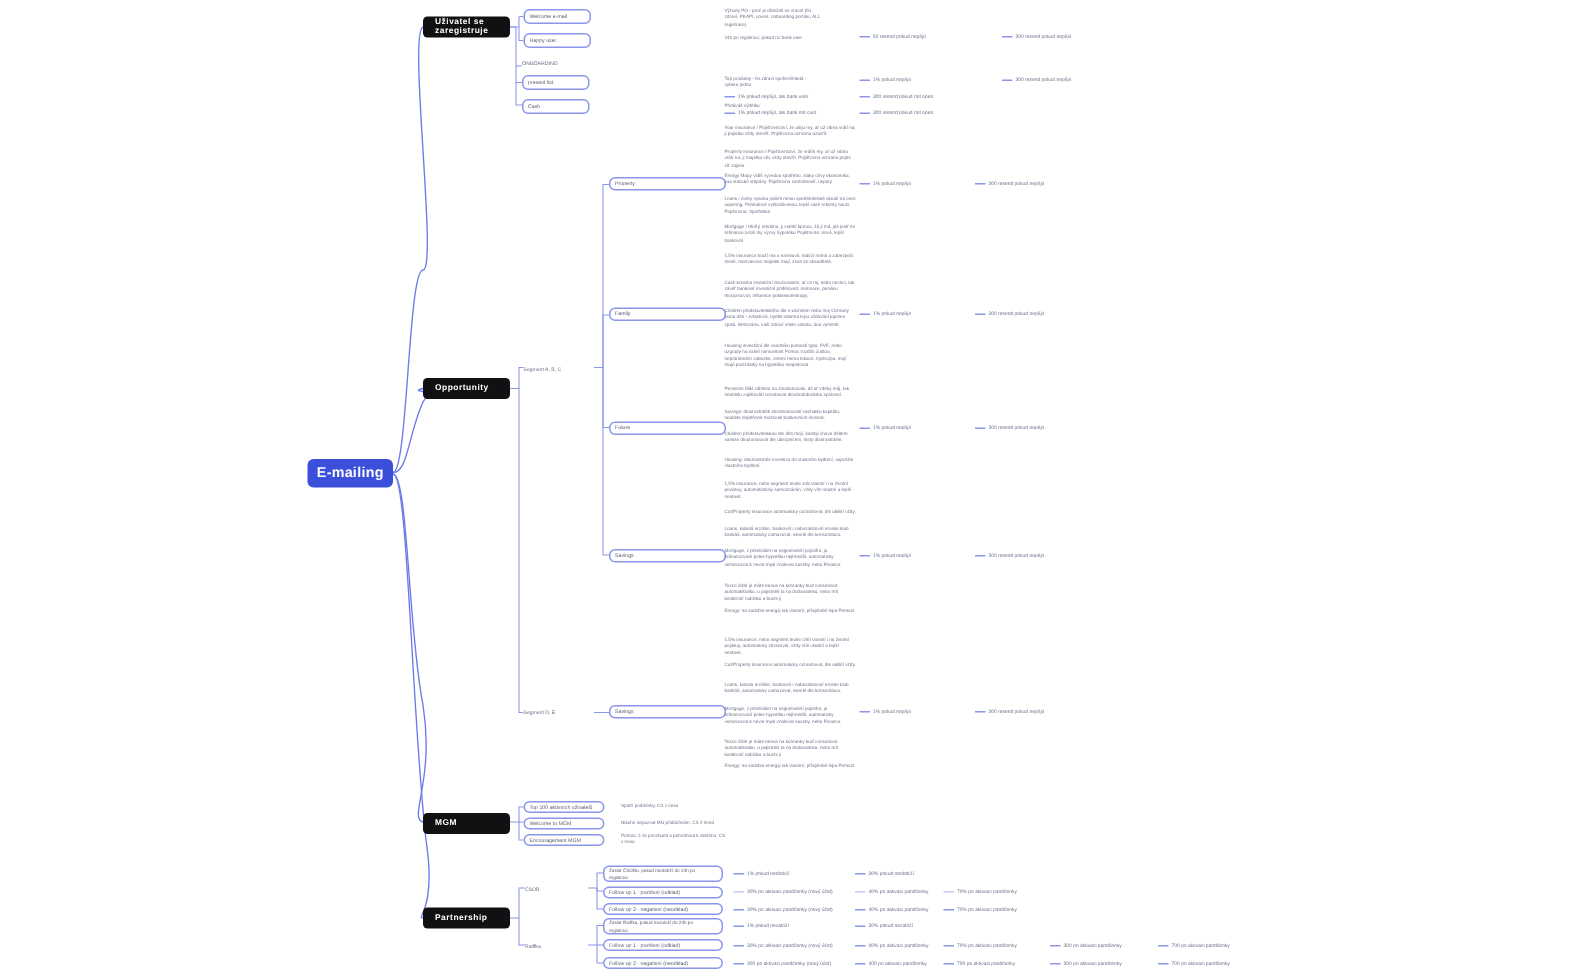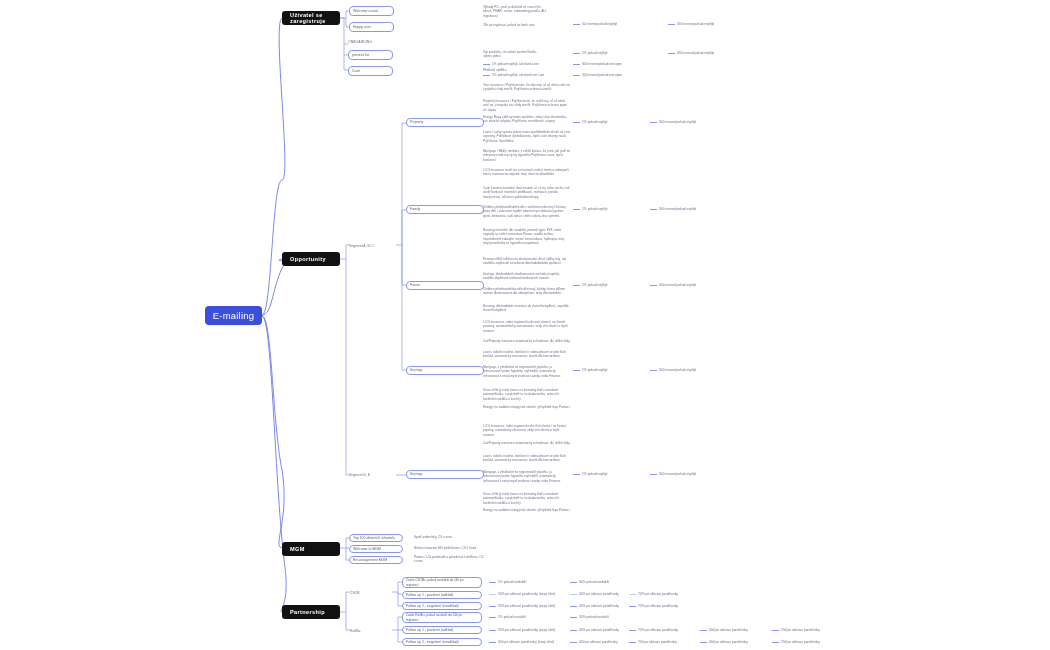--- a/index.html
+++ b/index.html
@@ -14,21 +14,21 @@
   }
   #canvas{position:absolute;left:0;top:0;width:1050px;height:650px;}
   svg.links{position:absolute;left:0;top:0;width:1050px;height:650px;pointer-events:none;}
 
   
   .node{position:absolute;box-sizing:border-box;}
 
   .root{
     background:#3b4fdb;color:#ffffff;
     border-radius:4px;
-    font-size:9.5px;font-weight:normal;letter-spacing:.2px;
+    font-size:9.5px;font-weight:bold;letter-spacing:.2px;
     display:flex;align-items:center;justify-content:center;
     padding:2px 6px;
   }
   .cat{
     background:#111114;color:#ffffff;
     border-radius:3px;
     font-size:5.6px;font-weight:bold;letter-spacing:.35px;
     display:flex;align-items:center;
     padding:0 8px;
   }

